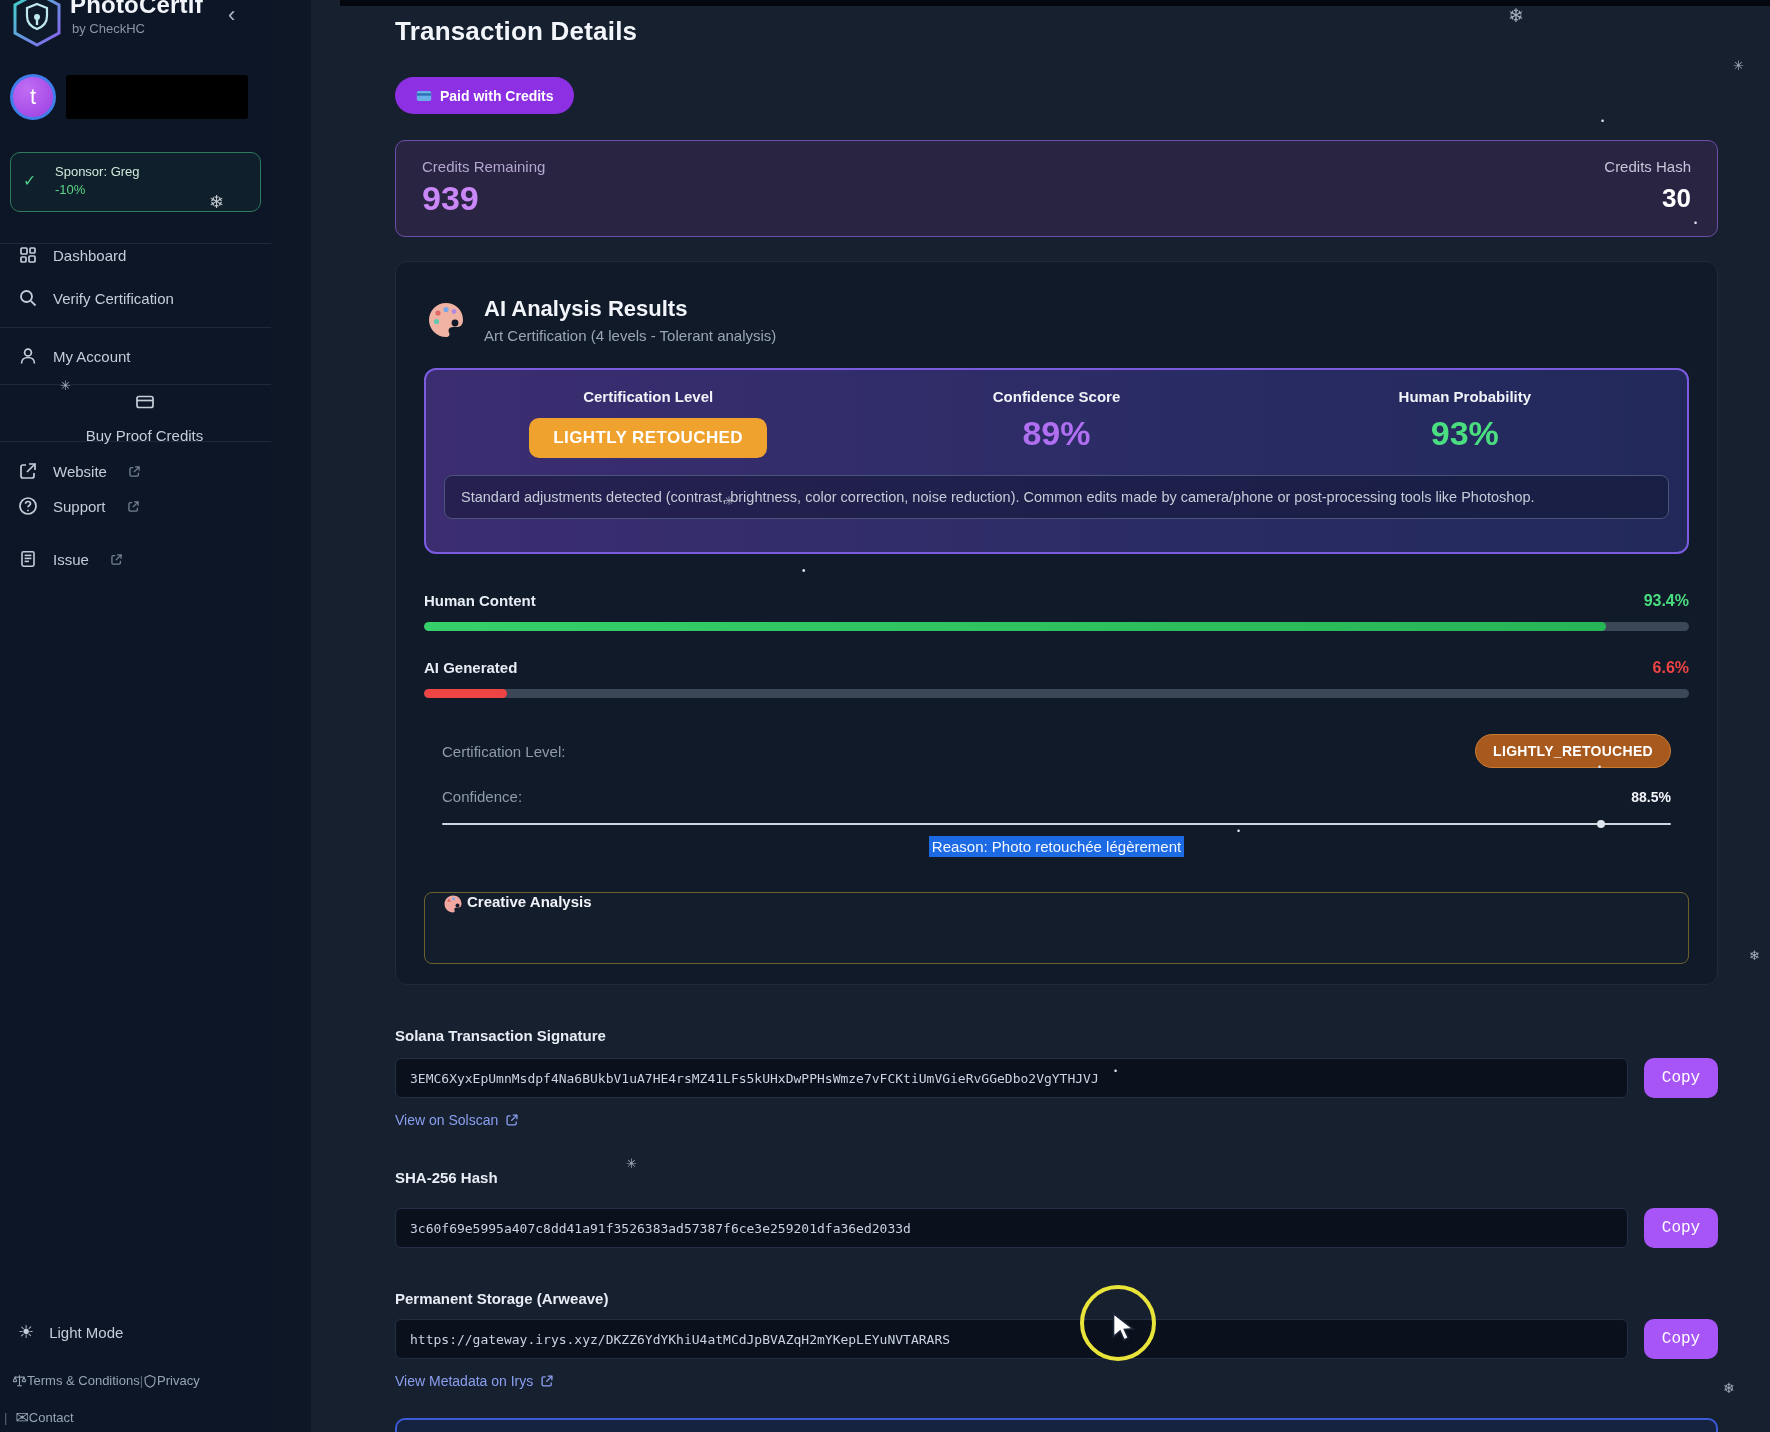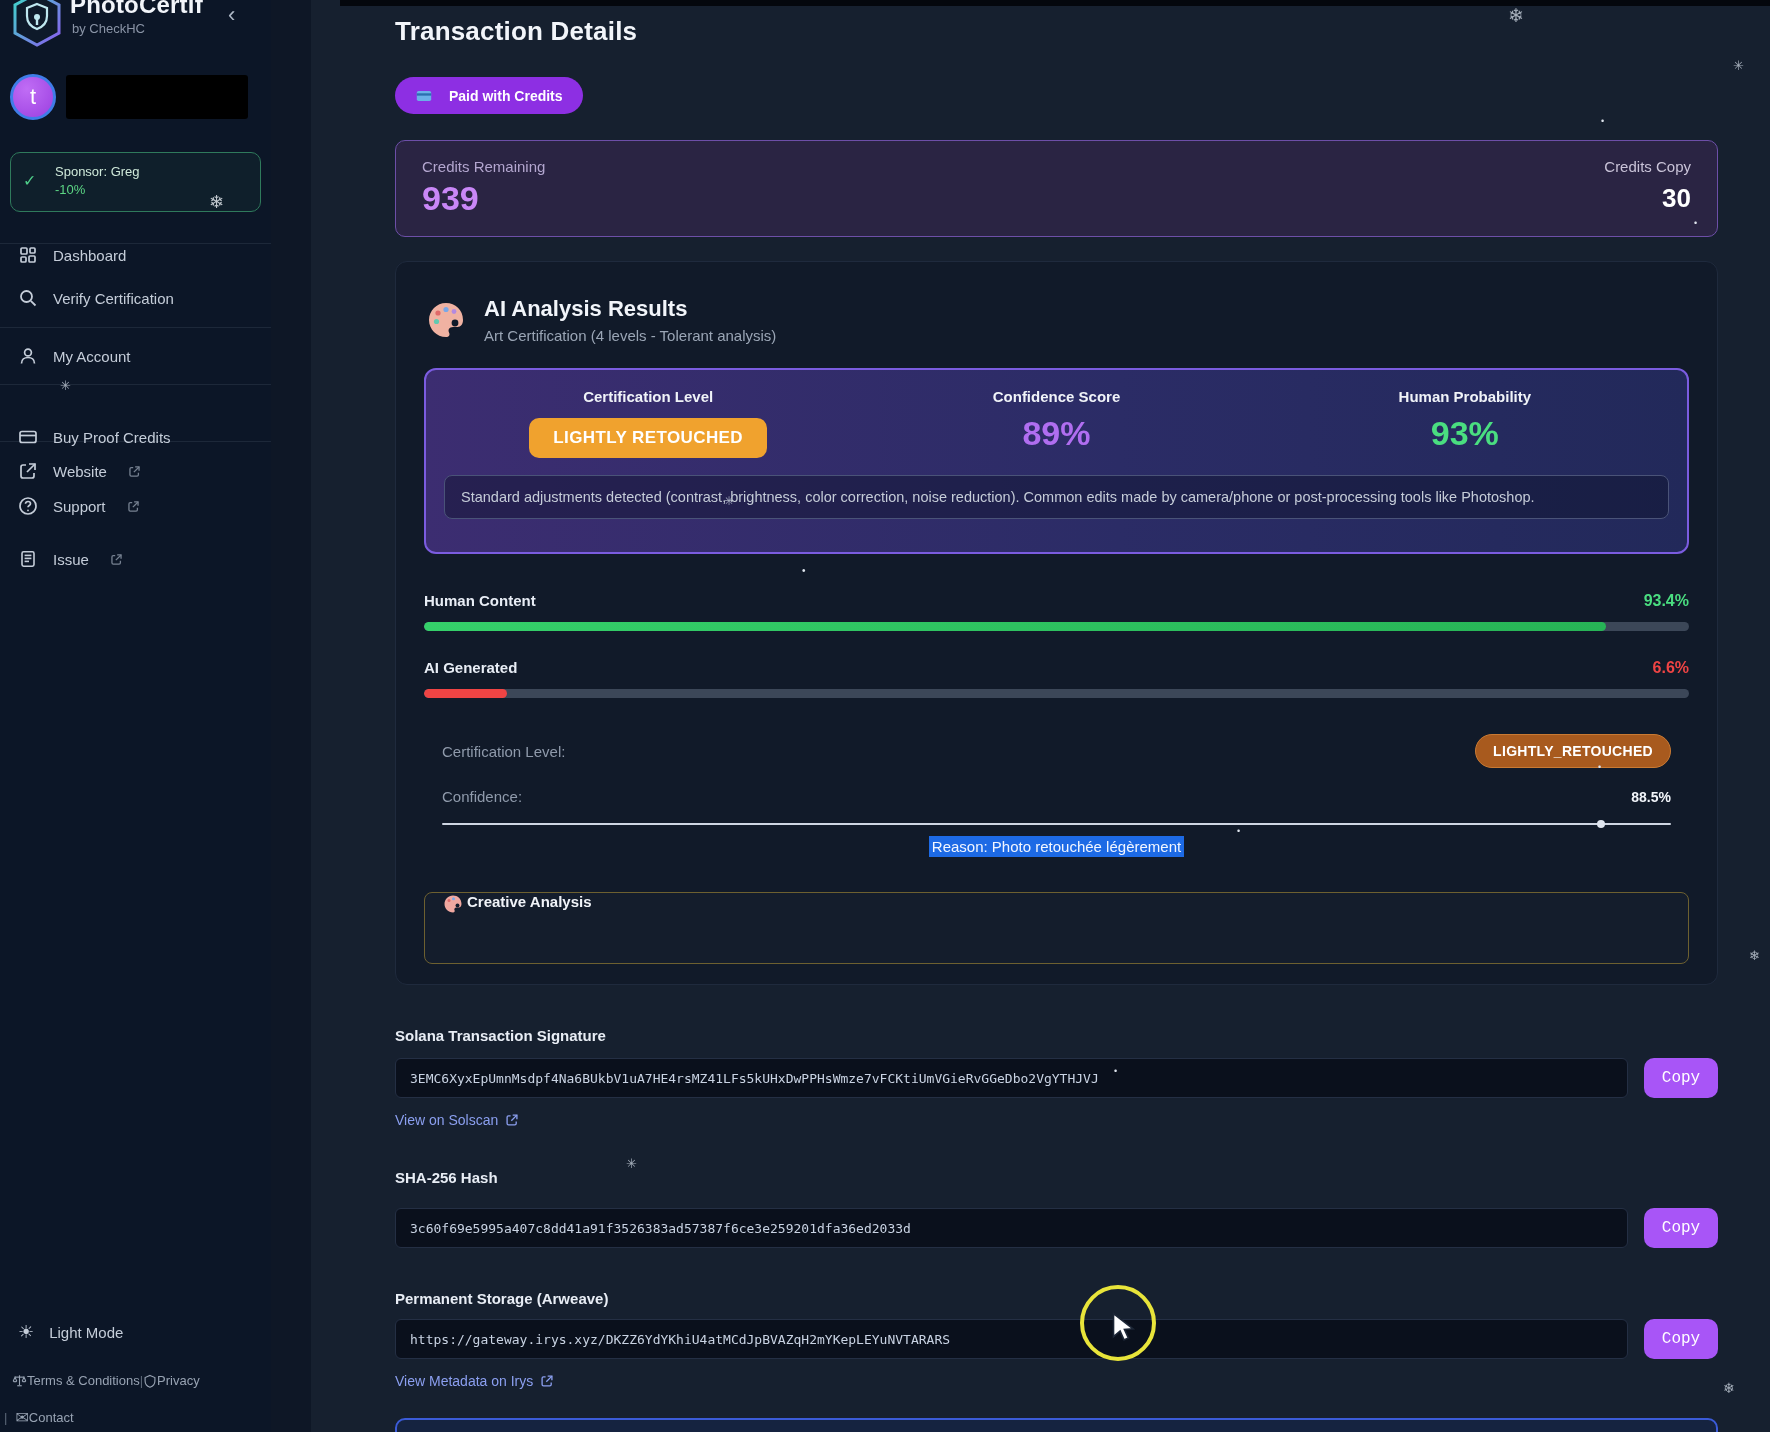--- a/index.html
+++ b/index.html
@@ -50,21 +50,21 @@
   .ext-mini { margin-left:6px; opacity:.75; }
   .side-footer-item { position:absolute; left:0; display:flex; align-items:center; gap:15px; padding-left:18px; color:#c5cdd9; font-size:15px; cursor:pointer; }
   .legal-row { position:absolute; display:flex; align-items:center; color:#98a3b3; font-size:13px; }
   .legal-sep { color:#5c6878; }
   
   .main { position:absolute; left:310px; top:0; right:0; bottom:0; background:#16202f; z-index:1; }
   .topbar { position:absolute; left:30px; right:0; top:0; height:6px; background:#04070d; }
   .content { position:absolute; left:85px; top:0; width:1323px; }
   .page-title { margin-top:16px; font-size:26px; font-weight:bold; color:#f2f5fa; letter-spacing:.2px; }
   .paid-badge {
-    margin-top:30px; display:inline-flex; align-items:center; gap:16px;
+    margin-top:30px; display:inline-flex; align-items:center; gap:7px;
     height:37px; padding:8px 20px; border-radius:19px;
     background:#8d2fe3; color:#fff; font-size:14px; font-weight:bold; cursor:pointer;
   }
   
   .credits {
     margin-top:26px; height:97px; border:1px solid #6d4fa8; border-radius:10px;
     background:#2a2443; position:relative; padding:17px 26px;
     display:flex; justify-content:space-between;
   }
   .cr-label { font-size:15px; color:#b3a6cf; }
@@ -221,21 +221,21 @@
   <div class="menu-item" style="top:336px;">
     <svg width="20" height="20" viewBox="0 0 20 20">
       <g fill="none" stroke="#c5cdd9" stroke-width="1.7">
         <circle cx="10" cy="6.5" r="3.4"></circle>
           <path d="M3.5 17.5c0-4 3-6 6.5-6s6.5 2 6.5 6"></path>
       </g>
     </svg>
     <span>My Account</span>
   </div>
 
-  <div class="menu-item" style="top:417px;">
+  <div class="menu-item" style="top:392px;flex-direction:column;">
     <svg width="20" height="20" viewBox="0 0 20 20">
       <g fill="none" stroke="#c5cdd9" stroke-width="1.7">
         <rect x="2" y="4.5" width="16" height="11" rx="2"></rect>
           <line x1="2" y1="8.5" x2="18" y2="8.5"></line>
       </g>
     </svg>
     <span>Buy Proof Credits</span>
   </div>
 
   <div class="menu-item" style="top:451px;">
@@ -338,21 +338,21 @@
         <span>Paid with Credits</span>
       </span>
     </div>
 
     <div class="credits">
       <div>
         <div class="cr-label">Credits Remaining</div>
         <div class="cr-value">939</div>
       </div>
       <div>
-        <div class="cu-label">Credits Copy</div>
+        <div class="cu-label">Credits Hash</div>
         <div class="cu-value">30</div>
       </div>
     </div>
 
     <div class="card">
       <div class="card-head">
         <svg width="44" height="44" viewBox="0 0 44 44">
           <path d="M22 5C12.6 5 5 12.6 5 22s7.6 17 17 17c3 0 4.2-2.1 3.1-4.3-1.4-2.9.2-5.7 3.9-5.7h4.4c3.6 0 5.6-3.2 5.6-7C39 11.8 31.4 5 22 5z" fill="#f0b2a2"></path>
           <circle cx="14" cy="15" r="2.6" fill="#e06a6a"></circle>
             <circle cx="22" cy="11.5" r="2.6" fill="#7aa8e8"></circle>

